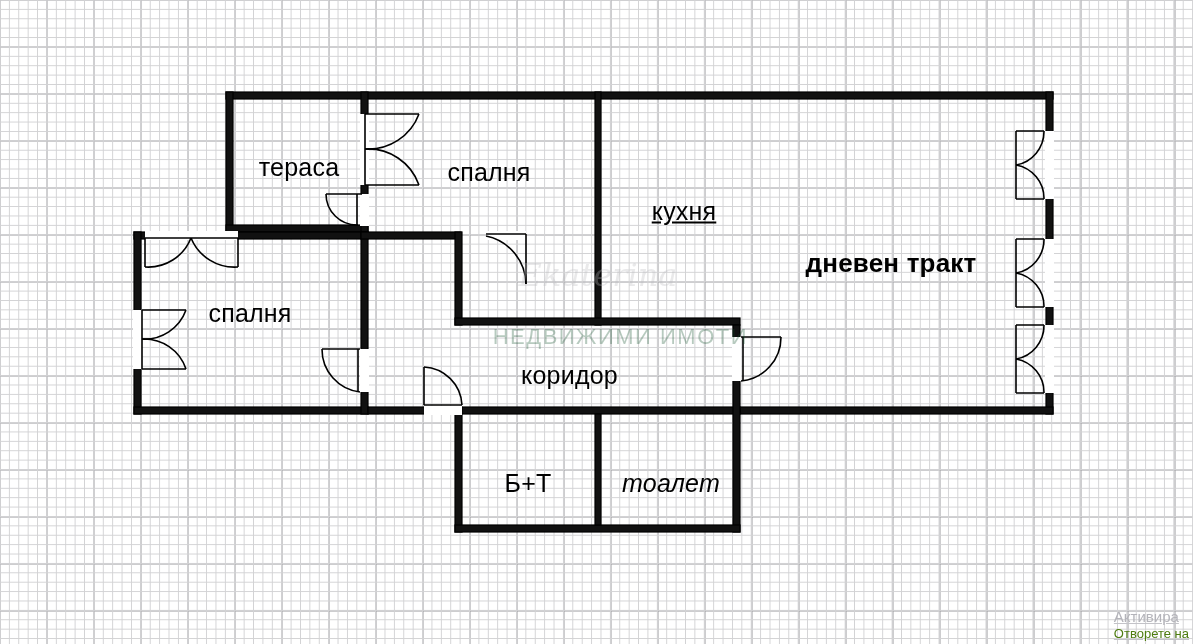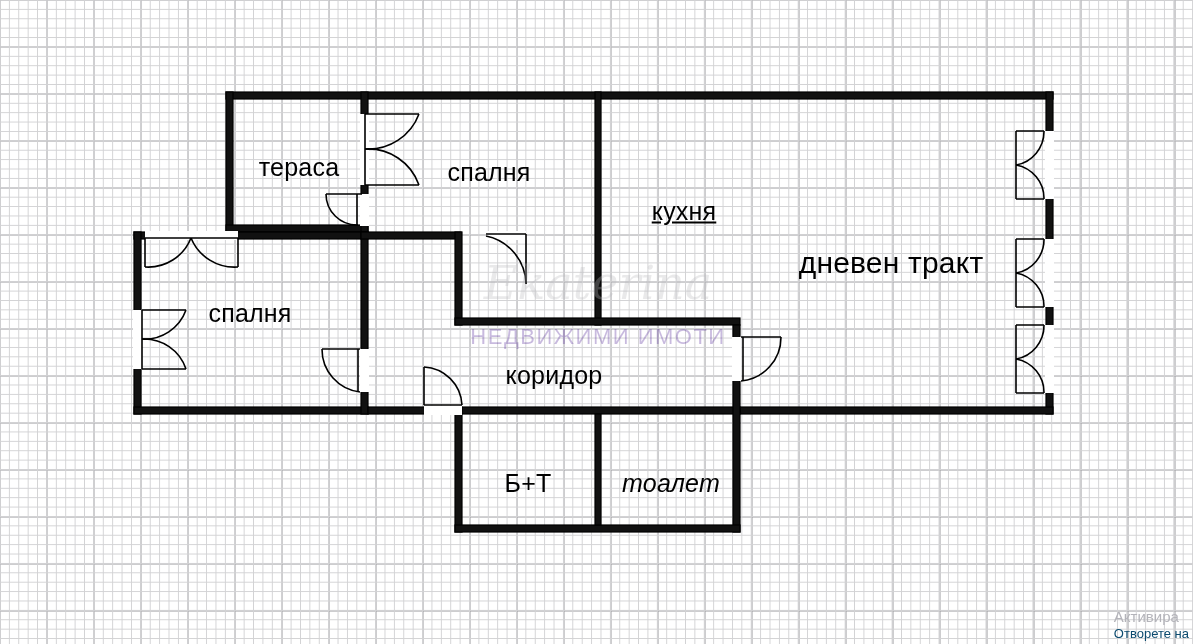--- a/index.html
+++ b/index.html
@@ -40,72 +40,73 @@
   }
   .room-label {
     position: absolute;
     color: #000000;
     font-family: "Liberation Sans", sans-serif;
     font-weight: 400;
     white-space: nowrap;
     transform: translate(-50%, -50%);
     letter-spacing: 0.2px;
   }
-  .lbl-lg { font-size: 30px; }
+  .lbl-lg { font-size: 26px; font-weight: bold; }
   .lbl-md { font-size: 25px; }
   
   #watermark {
     position: absolute;
     left: 448px;
     top: 262px;
     width: 300px;
     height: 105px;
     pointer-events: none;
     opacity: 0.30;
   }
   #watermark .wm-script {
     position: absolute;
     left: 0; top: -6px;
     width: 300px;
     text-align: center;
     font-family: "DejaVu Serif", serif;
     font-style: italic;
-    font-size: 46px;
+    font-size: 32px;
     color: #b9b9bd;
     white-space: nowrap;
   }
   #watermark .wm-sub {
     position: absolute;
     left: 0; top: 62px;
     width: 300px;
-    text-align: center;
+    text-align: right;
     font-family: "Liberation Sans", sans-serif;
     font-size: 22px;
     letter-spacing: 1.5px;
-    color: #4c1d95;
+    color: #14532d;
     white-space: nowrap;
   }
   
   #activation-watermark {
     position: absolute;
     right: 4px;
     bottom: 2px;
     text-align: left;
     color: #c3c3c8;
     pointer-events: none;
+    text-decoration: underline;
   }
   #activation-watermark .act-title {
     font-size: 15px;
     line-height: 18px;
     color: #b4b4ba;
   }
   #activation-watermark .act-sub {
     font-size: 13px;
     line-height: 16px;
-    color: #0c4a6e;
+    color: #4d7c0f;
   }
 </style>
 </head>
 <body>
 
 <div id="plan-root">
 
   <div id="grid-layer"></div>
 
   <svg id="plan-svg" width="1193" height="644" viewBox="0 0 1193 644">
@@ -235,21 +236,21 @@
     <div class="wm-script">Ekaterina</div>
     <div class="wm-sub">НЕДВИЖИМИ ИМОТИ</div>
   </div>
 
   <div id="room-labels">
       <div class="room-label lbl-md" style="left: 299px; top: 167px;">тераса</div>
       <div class="room-label lbl-md" style="left: 489px; top: 172px;">спалня</div>
       <div class="room-label lbl-md" style="left: 684px; top: 211px; text-decoration: underline;">кухня</div>
       <div class="room-label lbl-lg" style="left: 891px; top: 263px;">дневен тракт</div>
       <div class="room-label lbl-md" style="left: 250px; top: 313px;">спалня</div>
-      <div class="room-label lbl-md" style="left: 554px; top: 375px;">коридор</div>
+      <div class="room-label lbl-md" style="left: 554px; top: 375px; padding-left: 31px;">коридор</div>
       <div class="room-label lbl-md" style="left: 528px; top: 483px; text-align: right;">Б+Т</div>
       <div class="room-label lbl-md" style="left: 671px; top: 483px; font-style: italic;">тоалет</div>
     </div>
 
   <div id="activation-watermark">
     <div class="act-title">Активира</div>
     <div class="act-sub">Отворете на</div>
   </div>
 
 </div>

